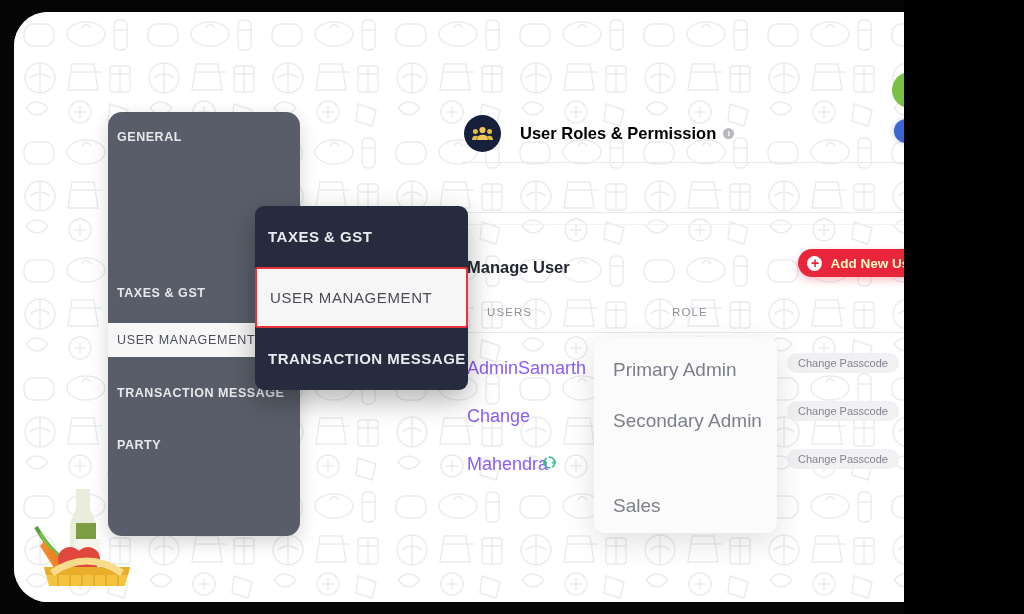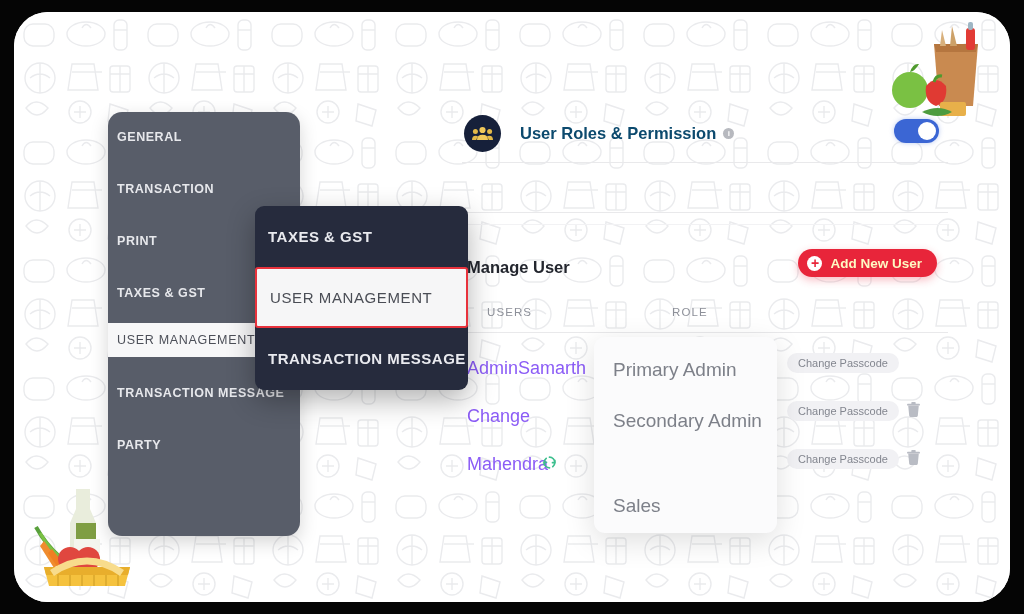--- a/index.html
+++ b/index.html
@@ -7,21 +7,21 @@
     padding: 0;
     background: #000000;
     width: 1024px;
     height: 614px;
     overflow: hidden;
     font-family: "Liberation Sans", sans-serif;
   }
 
   #stage {
     position: relative;
-    width: 1024px;
+    width: 904px;
     height: 614px;
     background: #050505;
     overflow: hidden;
   }
 
   
   #card {
     position: absolute;
     left: 14px;
     top: 12px;
@@ -142,21 +142,21 @@
     display: flex;
     align-items: center;
     justify-content: center;
     flex: 0 0 auto;
     margin-left: 10px;
   }
   #roles-title {
     margin-left: 19px;
     font-size: 16.5px;
     font-weight: bold;
-    color: #0c4a6e;
+    color: #000000;
     white-space: nowrap;
   }
   #info-icon {
     margin-left: 7px;
     width: 11px; height: 11px;
     border-radius: 50%;
     background: #b7b9bf;
     color: #ffffff;
     font-size: 8px;
     line-height: 11px;
@@ -391,26 +391,20 @@
       <g stroke="#e0ae30" stroke-width="2">
         <path d="M28 94 v22 M40 94 v22 M52 94 v22 M64 94 v22 M76 94 v22 M88 94 v22"></path>
       </g>
       <path d="M22 92 q35 -24 70 0" stroke="#f8dc8c" stroke-width="7" fill="none"></path>
     </svg>
 
     <div id="sidebar">
       <div class="side-item" style="top:8px">
         <span>GENERAL</span>
       </div>
-      <div class="side-item" style="top:60px">
-        <span>TRANSACTION</span>
-      </div>
-      <div class="side-item" style="top:112px">
-        <span>PRINT</span>
-      </div>
       <div class="side-item" style="top:164px">
         <span>TAXES &amp; GST</span>
       </div>
       <div class="side-item active" style="top:211px">
         <span>USER MANAGEMENT</span>
       </div>
       <div class="side-item" style="top:264px">
         <span>TRANSACTION MESSAGE</span>
       </div>
       <div class="side-item" style="top:316px">

